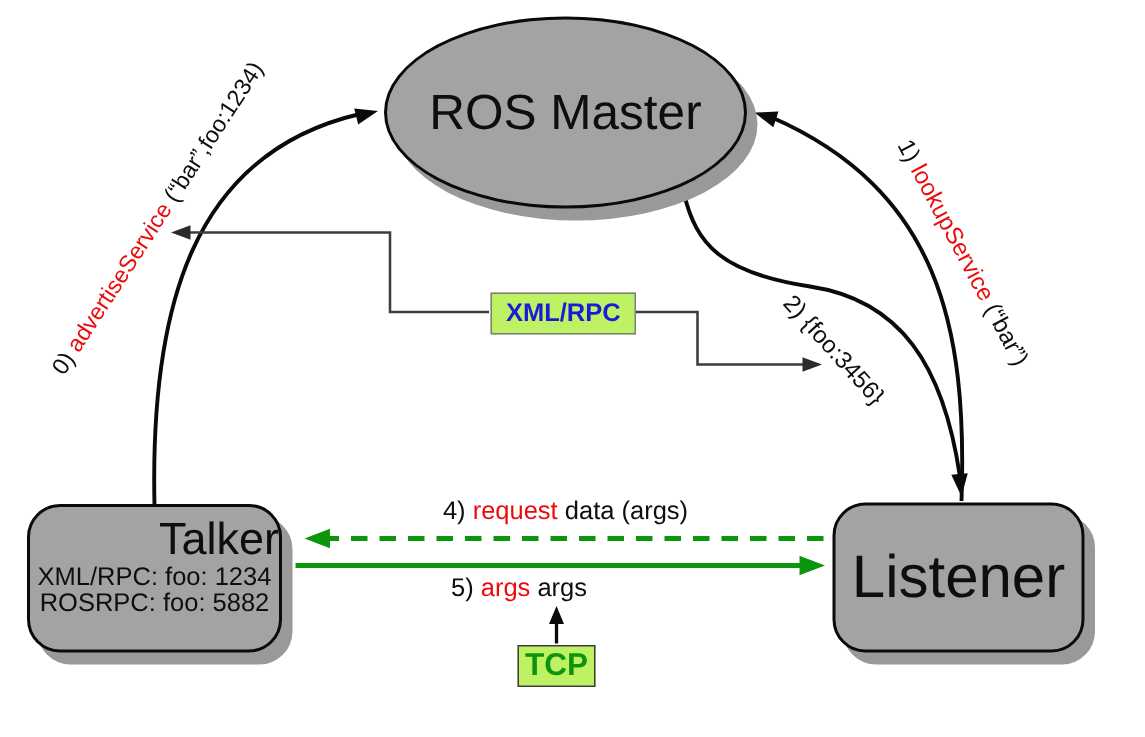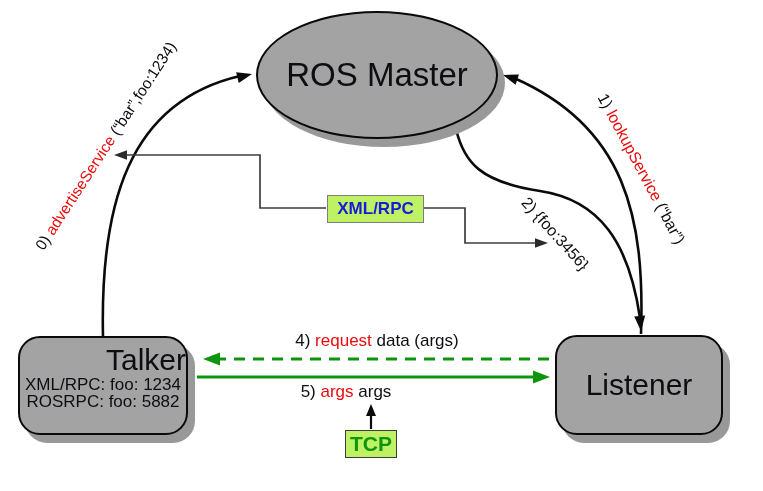--- a/index.html
+++ b/index.html
@@ -40,21 +40,21 @@
     text-align: center;
     padding-top: 6px;
   }
   .talker .node-title { font-size: 30px; line-height: 32px; text-align: right; }
   .talker .node-sub { font-size: 17px; line-height: 17px; }
   .listener {
     left: 555px; top: 335px;
     width: 168px; height: 100px;
     border-radius: 22px;
     display: flex; align-items: center; justify-content: center;
-    font-size: 30px;
+    font-size: 40px;
   }
   
   .proto-box {
     position: absolute;
     background: #bef264;
     display: flex; align-items: center; justify-content: center;
     font-weight: bold;
     z-index: 3;
     box-sizing: border-box;
   }

